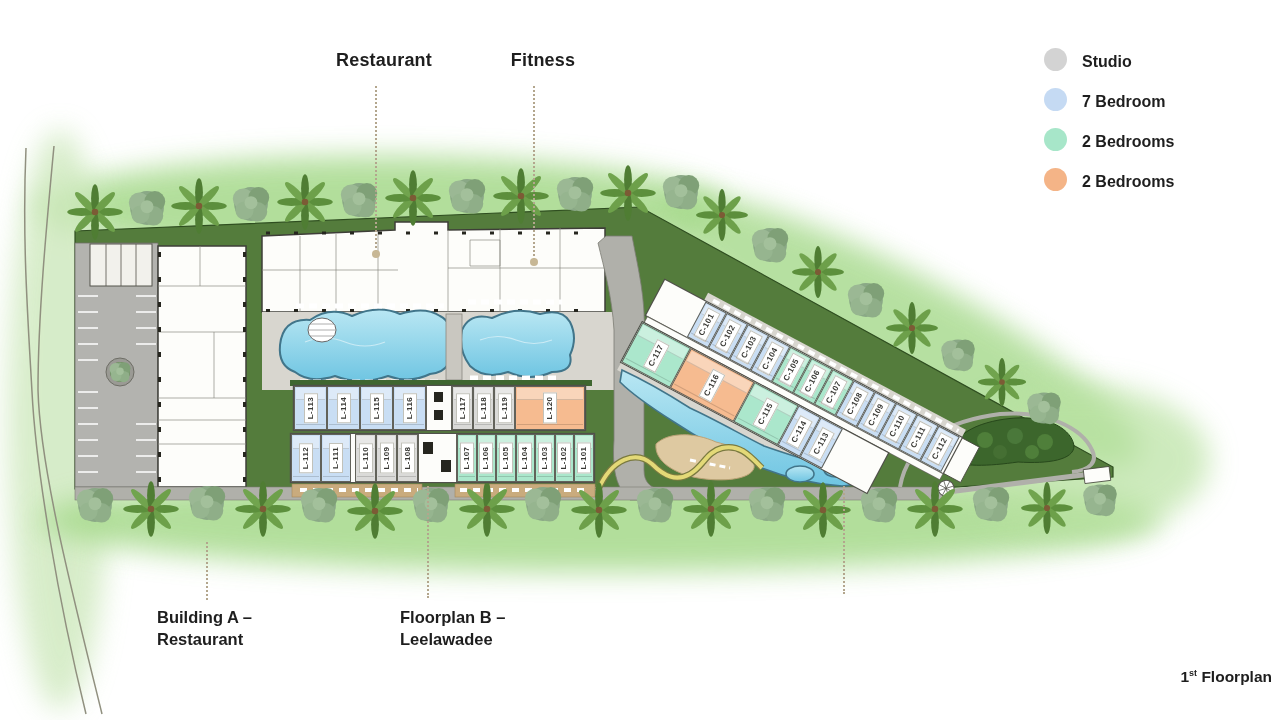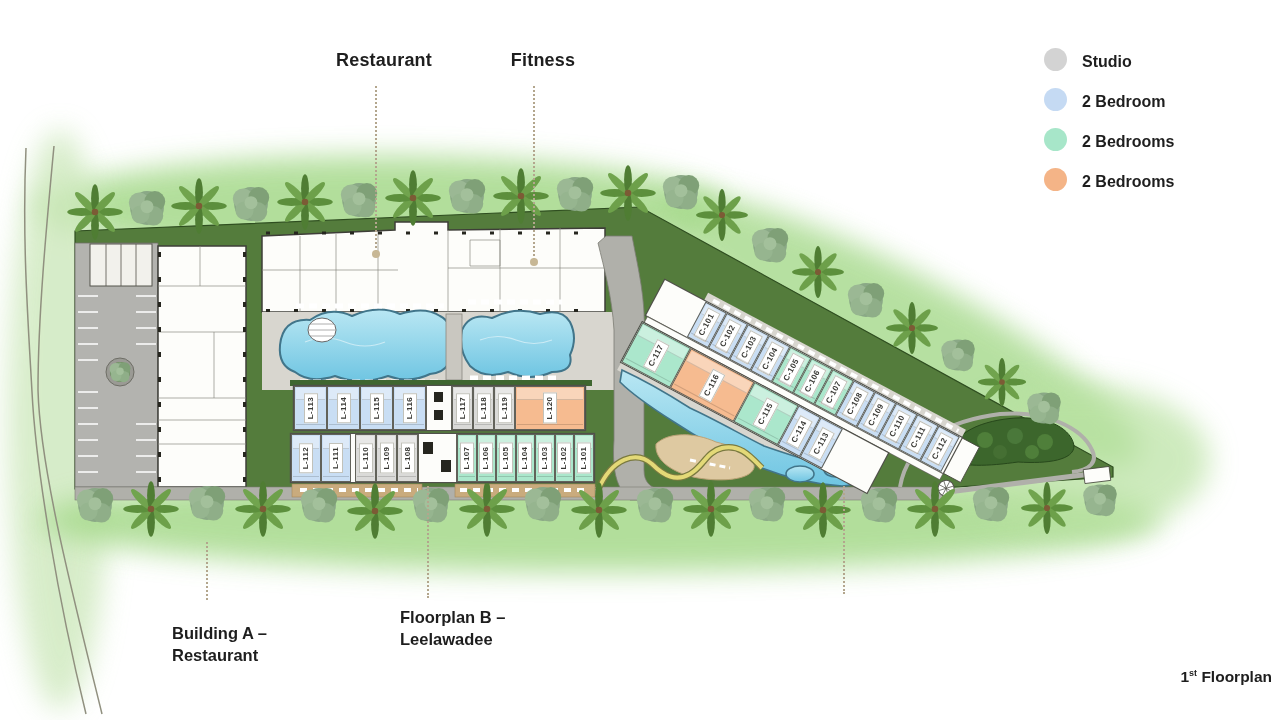--- a/index.html
+++ b/index.html
@@ -388,33 +388,33 @@
   <div class="toplabel" style="left:384px;">Restaurant</div>
   <div class="toplabel" style="left:535px;margin-left:8px;">Fitness</div>
 
   <div class="legend">
     <div class="legend-item">
       <span class="swatch" style="background: rgb(211, 211, 211);"></span>
       <span class="legend-label">Studio</span>
     </div>
     <div class="legend-item">
       <span class="swatch" style="background: rgb(197, 218, 243);"></span>
-      <span class="legend-label">2 Bedroom</span>
+      <span class="legend-label">7 Bedroom</span>
     </div>
     <div class="legend-item">
       <span class="swatch" style="background: rgb(167, 230, 201);"></span>
       <span class="legend-label">2 Bedrooms</span>
     </div>
     <div class="legend-item">
       <span class="swatch" style="background: rgb(244, 180, 135);"></span>
       <span class="legend-label">2 Bedrooms</span>
     </div>
   </div>
 
-  <div class="bldg-label" style="left:172px;top:606px;margin-top:16px;">
+  <div class="bldg-label" style="left:157px;top:606px;">
     <span>Building A –</span><br>
     <span>Restaurant</span>
   </div>
   <div class="bldg-label" style="left:400px;top:606px;">
     <span>Floorplan B –</span><br>
     <span>Leelawadee</span>
   </div>
 
   <div class="footer-label">
     <span>1</span><sup>st</sup>

